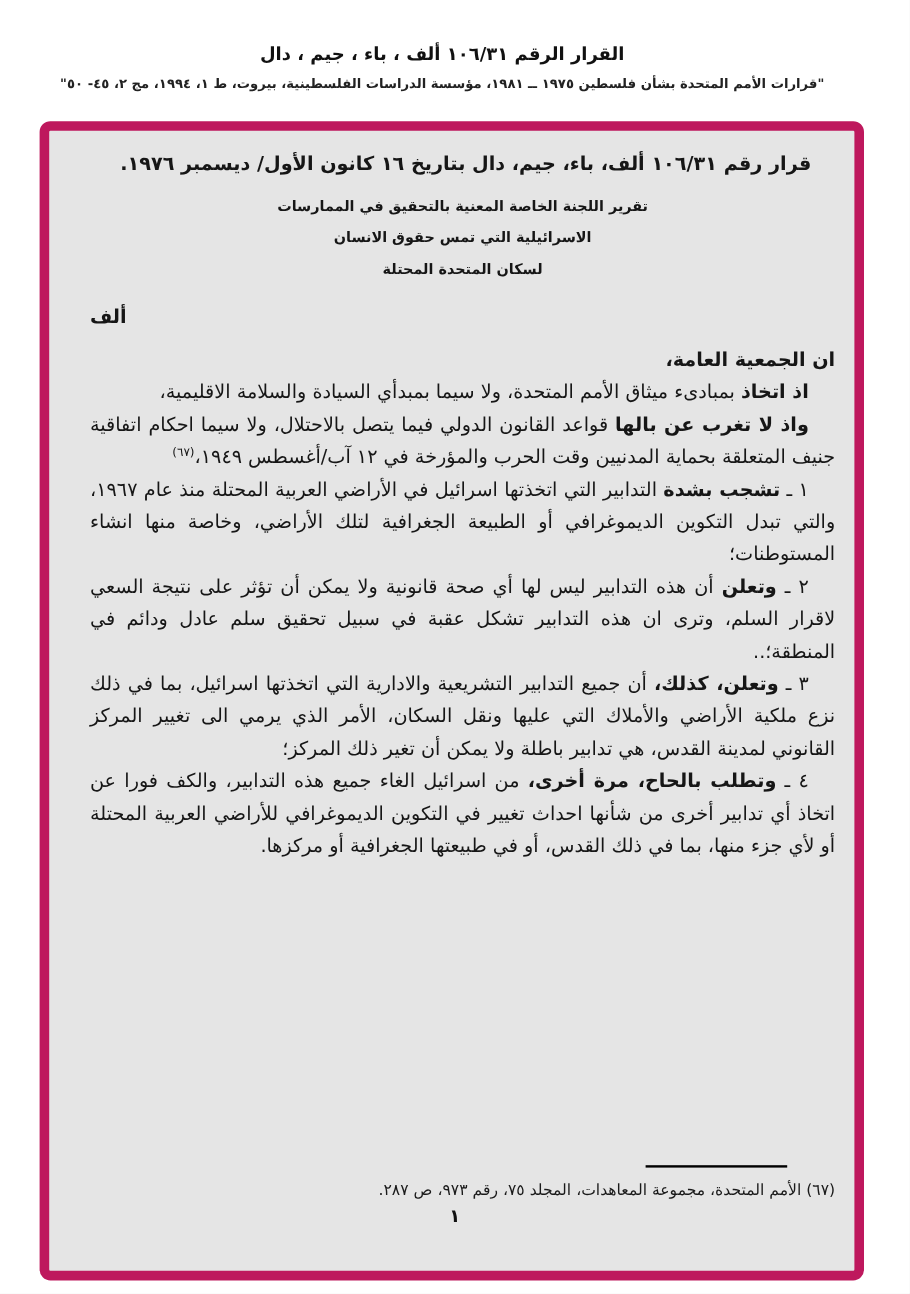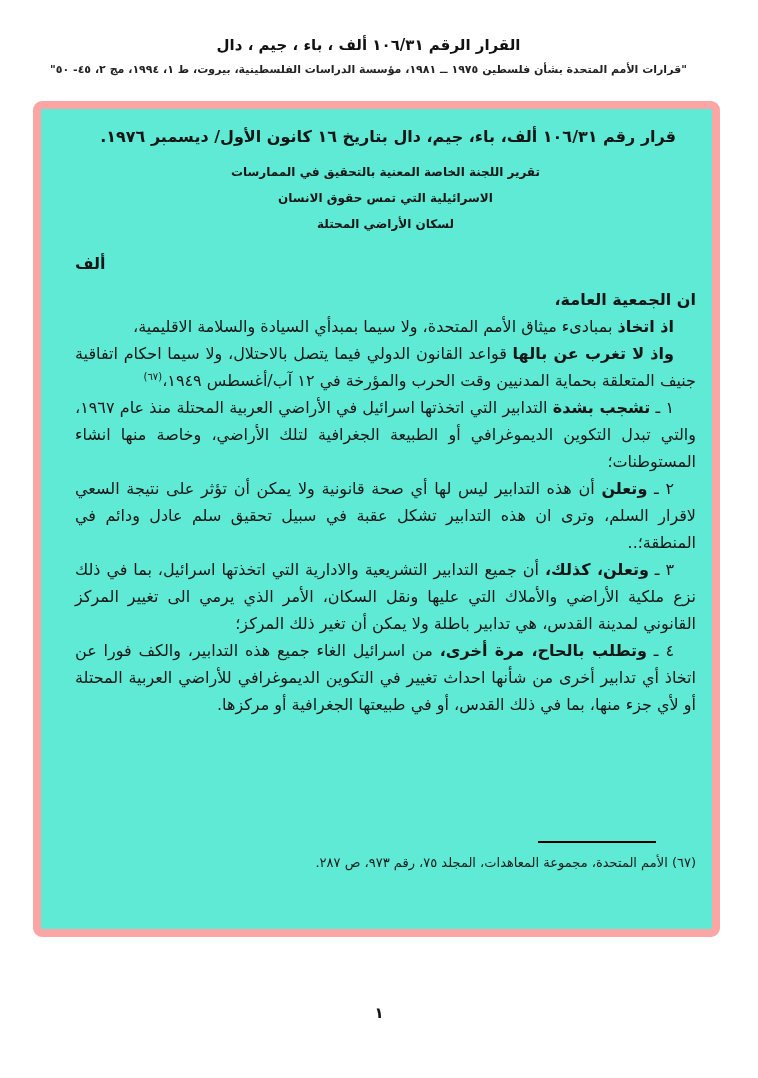--- a/index.html
+++ b/index.html
@@ -11,24 +11,24 @@
     color:#161616;
     direction:rtl;
     overflow:hidden;
   }
   .page-header { position:absolute; top:36px; left:0; width:737px; text-align:center; }
   .page-header .hdr-title { font-size:15px; font-weight:bold; letter-spacing:0; color:#111; }
   .page-header .hdr-source { margin-top:9px; font-size:11px; font-weight:bold; color:#222; }
 
   .doc-frame {
     position:absolute; left:33px; top:101px;
-    width:687px; height:836px;
-    border:8px solid #fca5a5;
+    width:687px; height:966px;
+    border:8px solid #be185d;
     border-radius:9px;
-    background:#5eead4;
+    background:#e5e5e5;
   }
   .doc-content {
     position:absolute; inset:0;
     padding:14px 16px 0 34px;
     font-size:16px; line-height:27px;
   }
   .p-opening { font-weight:bold; text-align:justify; text-indent:20px; margin-bottom:4px; }
   .doc-title { text-align:center; font-weight:bold; font-size:12px; line-height:26px; margin-top:9px; }
   .section-letter { text-align:left; font-weight:bold; margin-top:13px; }
   .ga-wrap { margin-top:9px; text-align:right; padding-left:112px; }
@@ -60,21 +60,21 @@
 </header>
 
 <div class="doc-frame">
   <div class="doc-content">
 
     <p class="p-opening">قرار رقم ١٠٦/٣١ ألف، باء، جيم، دال بتاريخ ١٦ كانون الأول/ ديسمبر ١٩٧٦.</p>
 
     <div class="doc-title">
       <div>تقرير اللجنة الخاصة المعنية بالتحقيق في الممارسات</div>
       <div>الاسرائيلية التي تمس حقوق الانسان</div>
-      <div>لسكان الأراضي المحتلة</div>
+      <div>لسكان المتحدة المحتلة</div>
     </div>
 
     <div class="section-letter">ألف</div>
 
     <div class="ga-wrap">
       <span class="b">ان الجمعية العامة،</span>
     </div>
 
     <p class="body-par"><span class="b">اذ اتخاذ</span><span> بمبادىء ميثاق الأمم المتحدة، ولا سيما بمبدأي السيادة والسلامة الاقليمية،</span></p>
 

